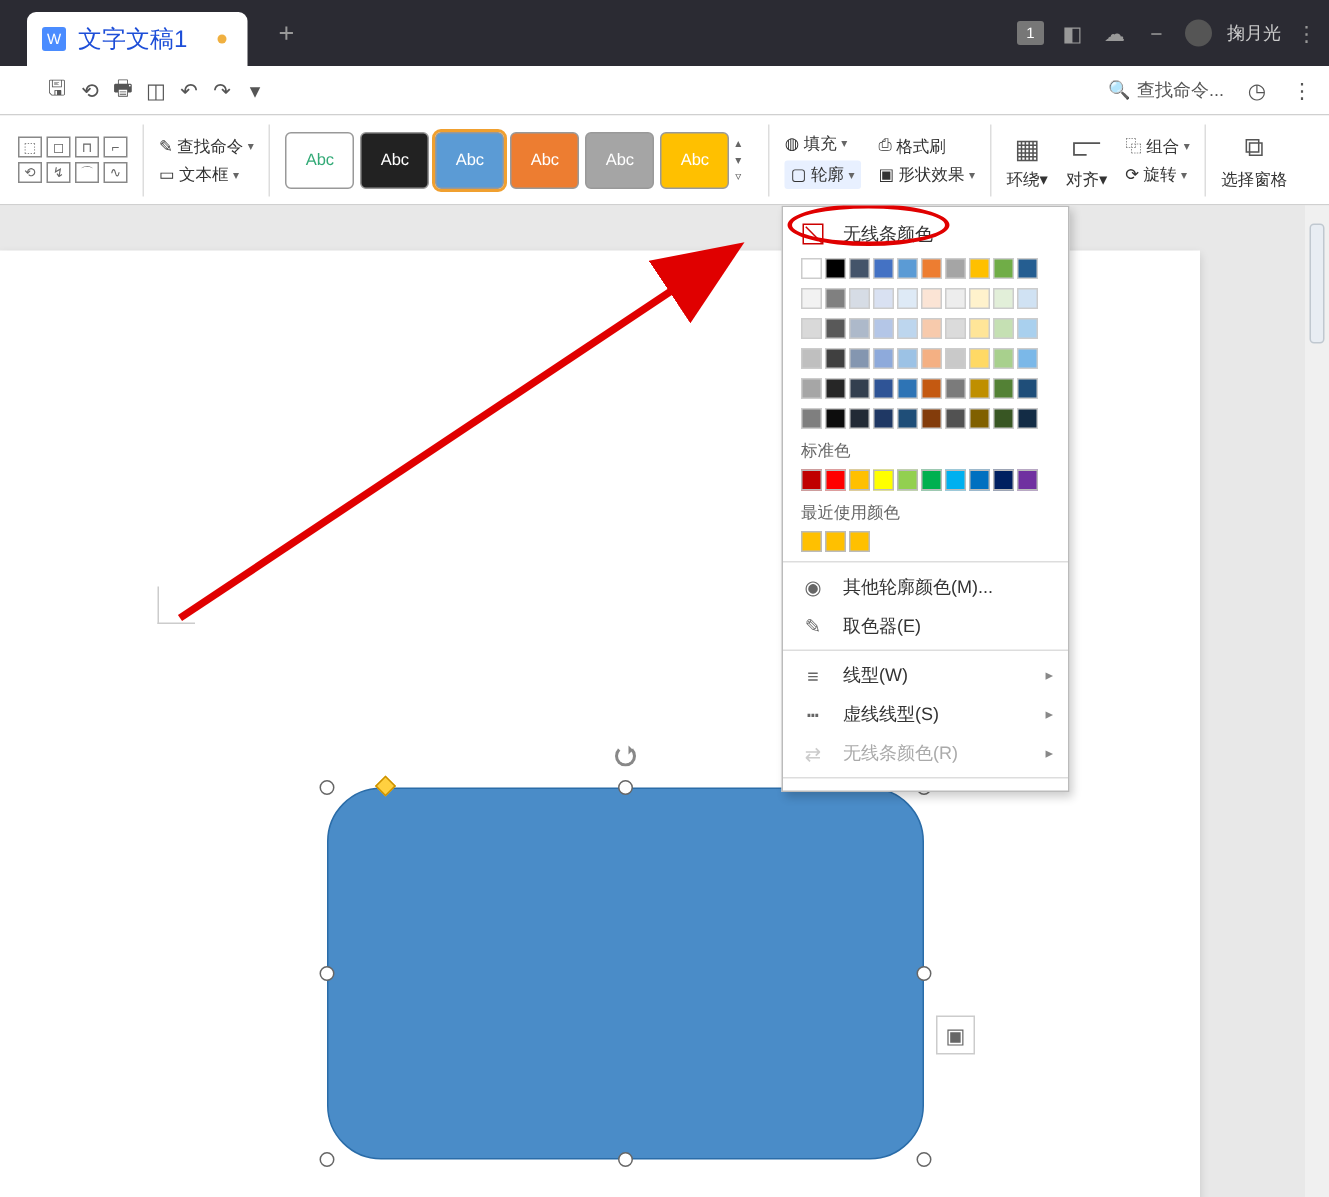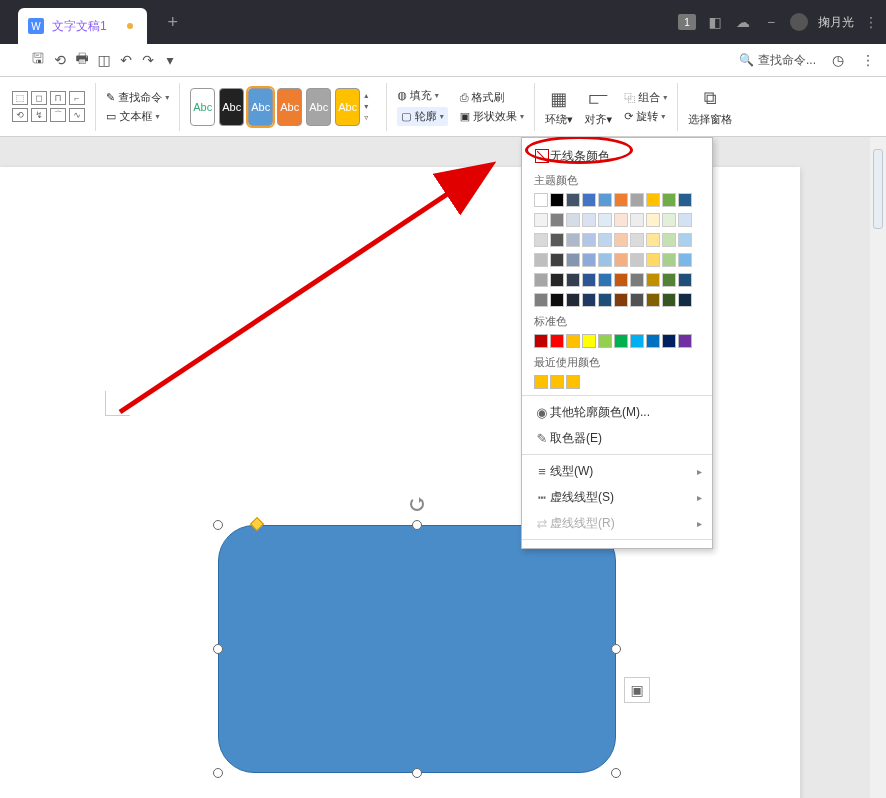--- a/index.html
+++ b/index.html
@@ -2,21 +2,21 @@
 <html><head>
 <meta charset="utf-8">
 <style>
 * { box-sizing: border-box; margin: 0; padding: 0; font-family: "Microsoft YaHei", sans-serif; }
 body { width: 886px; height: 798px; overflow: hidden; background: #f0f0f0; }
 
 
 .titlebar { height: 44px; background: #2b2b33; display: flex; align-items: center; color: #ccc; position: relative; }
 .tab { height: 36px; margin-left: 18px; margin-top: 8px; background: #fff; border-radius: 6px 6px 0 0; display: flex; align-items: center; padding: 0 40px 0 10px; position: relative; }
 .tab-icon { width: 16px; height: 16px; background: #4a8cff; border-radius: 2px; display: flex; align-items: center; justify-content: center; color: #fff; font-size: 10px; margin-right: 8px; }
-.tab-title { color: #8b5cf6; font-size: 12px; }
+.tab-title { color: #1d4ed8; font-size: 16px; }
 .tab-dirty { position: absolute; right: 14px; width: 6px; height: 6px; background: #f0b040; border-radius: 50%; }
 .tab-add { width: 28px; height: 28px; margin-left: 12px; color: #999; display: flex; align-items: center; justify-content: center; font-size: 18px; cursor: pointer; }
 .title-r { position: absolute; right: 6px; display: flex; align-items: center; gap: 10px; }
 .title-r .ic { width: 18px; height: 18px; color: #999; font-size: 14px; display: flex; align-items: center; justify-content: center; cursor: pointer; }
 .badge { width: 18px; height: 16px; background: #777; color: #fff; font-size: 10px; border-radius: 2px; display: flex; align-items: center; justify-content: center; }
 .avatar { width: 18px; height: 18px; background: #555; border-radius: 50%; }
 .uname { font-size: 12px; color: #ccc; }
 .vdots { width: 16px; color: #999; font-size: 14px; }
 
 
@@ -31,21 +31,21 @@
 
 
 .ribbon { height: 60px; background: #fff; border-bottom: 1px solid #d0d0d0; display: flex; align-items: center; padding: 0 6px; }
 .rgrp { display: flex; flex-direction: column; gap: 4px; padding: 4px 6px; height: 100%; justify-content: center; }
 .rsep { width: 1px; height: 48px; background: #ddd; margin: 0 4px; }
 .shapepick { display: grid; grid-template-columns: repeat(4, 16px); gap: 3px; }
 .shapepick .s { width: 16px; height: 14px; border: 1px solid #888; font-size: 9px; color: #666; display: flex; align-items: center; justify-content: center; }
 .btnlbl { font-size: 11px; color: #333; display: flex; align-items: center; gap: 3px; cursor: pointer; white-space: nowrap; }
 .btnlbl .dd { font-size: 8px; color: #666; }
 .abcstyles { display: flex; gap: 4px; align-items: center; }
-.abc { width: 25px; height: 38px; border-radius: 4px; display: flex; align-items: center; justify-content: center; font-size: 11px; cursor: pointer; border: 1px solid #999; }
+.abc { width: 46px; height: 38px; border-radius: 4px; display: flex; align-items: center; justify-content: center; font-size: 11px; cursor: pointer; border: 1px solid #999; }
 .abc.sel { outline: 2px solid #f0a030; }
 .bigic { width: 24px; height: 24px; display: flex; align-items: center; justify-content: center; font-size: 18px; color: #555; }
 .vstack { display: flex; flex-direction: column; align-items: center; gap: 1px; font-size: 11px; color: #333; cursor: pointer; }
 
 
 .canvas-wrap { position: relative; height: calc(100% - 137px); background: #e8e8e8; overflow: hidden; }
 .page { position: absolute; left: 0; top: 30px; width: 800px; height: 740px; background: #fff; box-shadow: 0 2px 6px rgba(0,0,0,0.15); }
 .margin-guide { position:absolute; left:105px; top:224px; width:25px; height:25px; border-left:1px solid #ccc; border-bottom:1px solid #ccc; }
 .minitool { position:absolute; left:624px; top:540px; width:26px; height:26px; background:#fff; border:1px solid #ccc; display:flex; align-items:center; justify-content:center; font-size:14px; color:#666; }
 
@@ -59,21 +59,21 @@
 .h.ml { left: -5px; top: 50%; margin-top: -5px; } .h.mr { right: -5px; top: 50%; margin-top: -5px; }
 .adj { position: absolute; left: 34px; top: -6px; width: 10px; height: 10px; background: #ffd040; border: 1px solid #cc9000; transform: rotate(45deg); }
 .rot { position: absolute; left: 50%; top: -28px; margin-left: -7px; width: 14px; height: 14px; border: 2px solid #888; border-radius: 50%; border-top-color: transparent; }
 .rot::after { content:''; position:absolute; right:-3px; top:-2px; border:3px solid transparent; border-left-color:#888; }
 
 
 .arrow { position: absolute; left: 0; top: 0; pointer-events: none; }
 
 
 .ddpanel { position: absolute; left: 521px; top: 0; width: 192px; background: #fff; border: 1px solid #bbb; box-shadow: 2px 3px 6px rgba(0,0,0,0.2); padding: 5px 0; font-size: 12px; color: #333; }
-.ddrow { height: 26px; display: flex; align-items: center; padding: 0 12px; gap: 0; cursor: pointer; position: relative; }
+.ddrow { height: 26px; display: flex; align-items: center; padding: 0 12px; gap: 12px; cursor: pointer; position: relative; }
 .ddrow .ricon { width: 16px; height: 16px; display: flex; align-items: center; justify-content: center; color: #666; font-size: 13px; }
 .ddrow .sub { position: absolute; right: 10px; color: #888; font-size: 10px; }
 .ddrow.dis { color: #aaa; cursor: default; }
 .ddrow.dis .ricon { color: #ccc; }
 .ddhdr { padding: 4px 12px 2px; font-size: 11px; color: #666; }
 .ddsep { height: 1px; background: #ddd; margin: 3px 0; }
 .ring { position: absolute; left: 525px; top: -1px; width: 108px; height: 28px; border: 3px solid #e00000; border-radius: 50%; pointer-events: none; }
 .swgrid { display: grid; grid-template-columns: repeat(10, 14px); gap: 2px; padding: 3px 12px; }
 .swgrid .sw { width: 14px; height: 14px; border: 1px solid #ccc; cursor: pointer; }
 .swrow { display: flex; gap: 2px; padding: 3px 12px; }
@@ -246,21 +246,20 @@
 
   <div class="minitool">▣</div>
 
   <div class="ddpanel">
     <div class="ddrow">
       <div class="ricon">
           <div class="nolinebox"></div>
         </div>
       <span>无线条颜色</span>
     </div>
-    <div class="ddhdr">主题颜色</div>
     <div class="swgrid" id="theme-row1">
         <div class="sw" style="background: rgb(255, 255, 255);"></div>
         <div class="sw" style="background: rgb(0, 0, 0);"></div>
         <div class="sw" style="background: rgb(68, 84, 106);"></div>
         <div class="sw" style="background: rgb(68, 114, 196);"></div>
         <div class="sw" style="background: rgb(91, 155, 213);"></div>
         <div class="sw" style="background: rgb(237, 125, 49);"></div>
         <div class="sw" style="background: rgb(165, 165, 165);"></div>
         <div class="sw" style="background: rgb(255, 192, 0);"></div>
         <div class="sw" style="background: rgb(112, 173, 71);"></div>
@@ -362,21 +361,21 @@
         <span>线型(W)</span>
         <span class="sub">▸</span>
       </div>
     <div class="ddrow">
         <div class="ricon">┅</div>
         <span>虚线线型(S)</span>
         <span class="sub">▸</span>
       </div>
     <div class="ddrow dis">
         <div class="ricon">⇄</div>
-        <span>虚线线型(R)</span>
+        <span>无线条颜色(R)</span>
         <span class="sub">▸</span>
       </div>
     <div class="ddsep"></div>
   </div>
 
   <svg class="arrow" width="886" height="600">
     <defs>
         <marker id="ah" markerWidth="12" markerHeight="10" refX="10" refY="5" orient="auto">
           <path d="M0,0 L12,5 L0,10 Z" fill="#e00000"></path>
         </marker>

